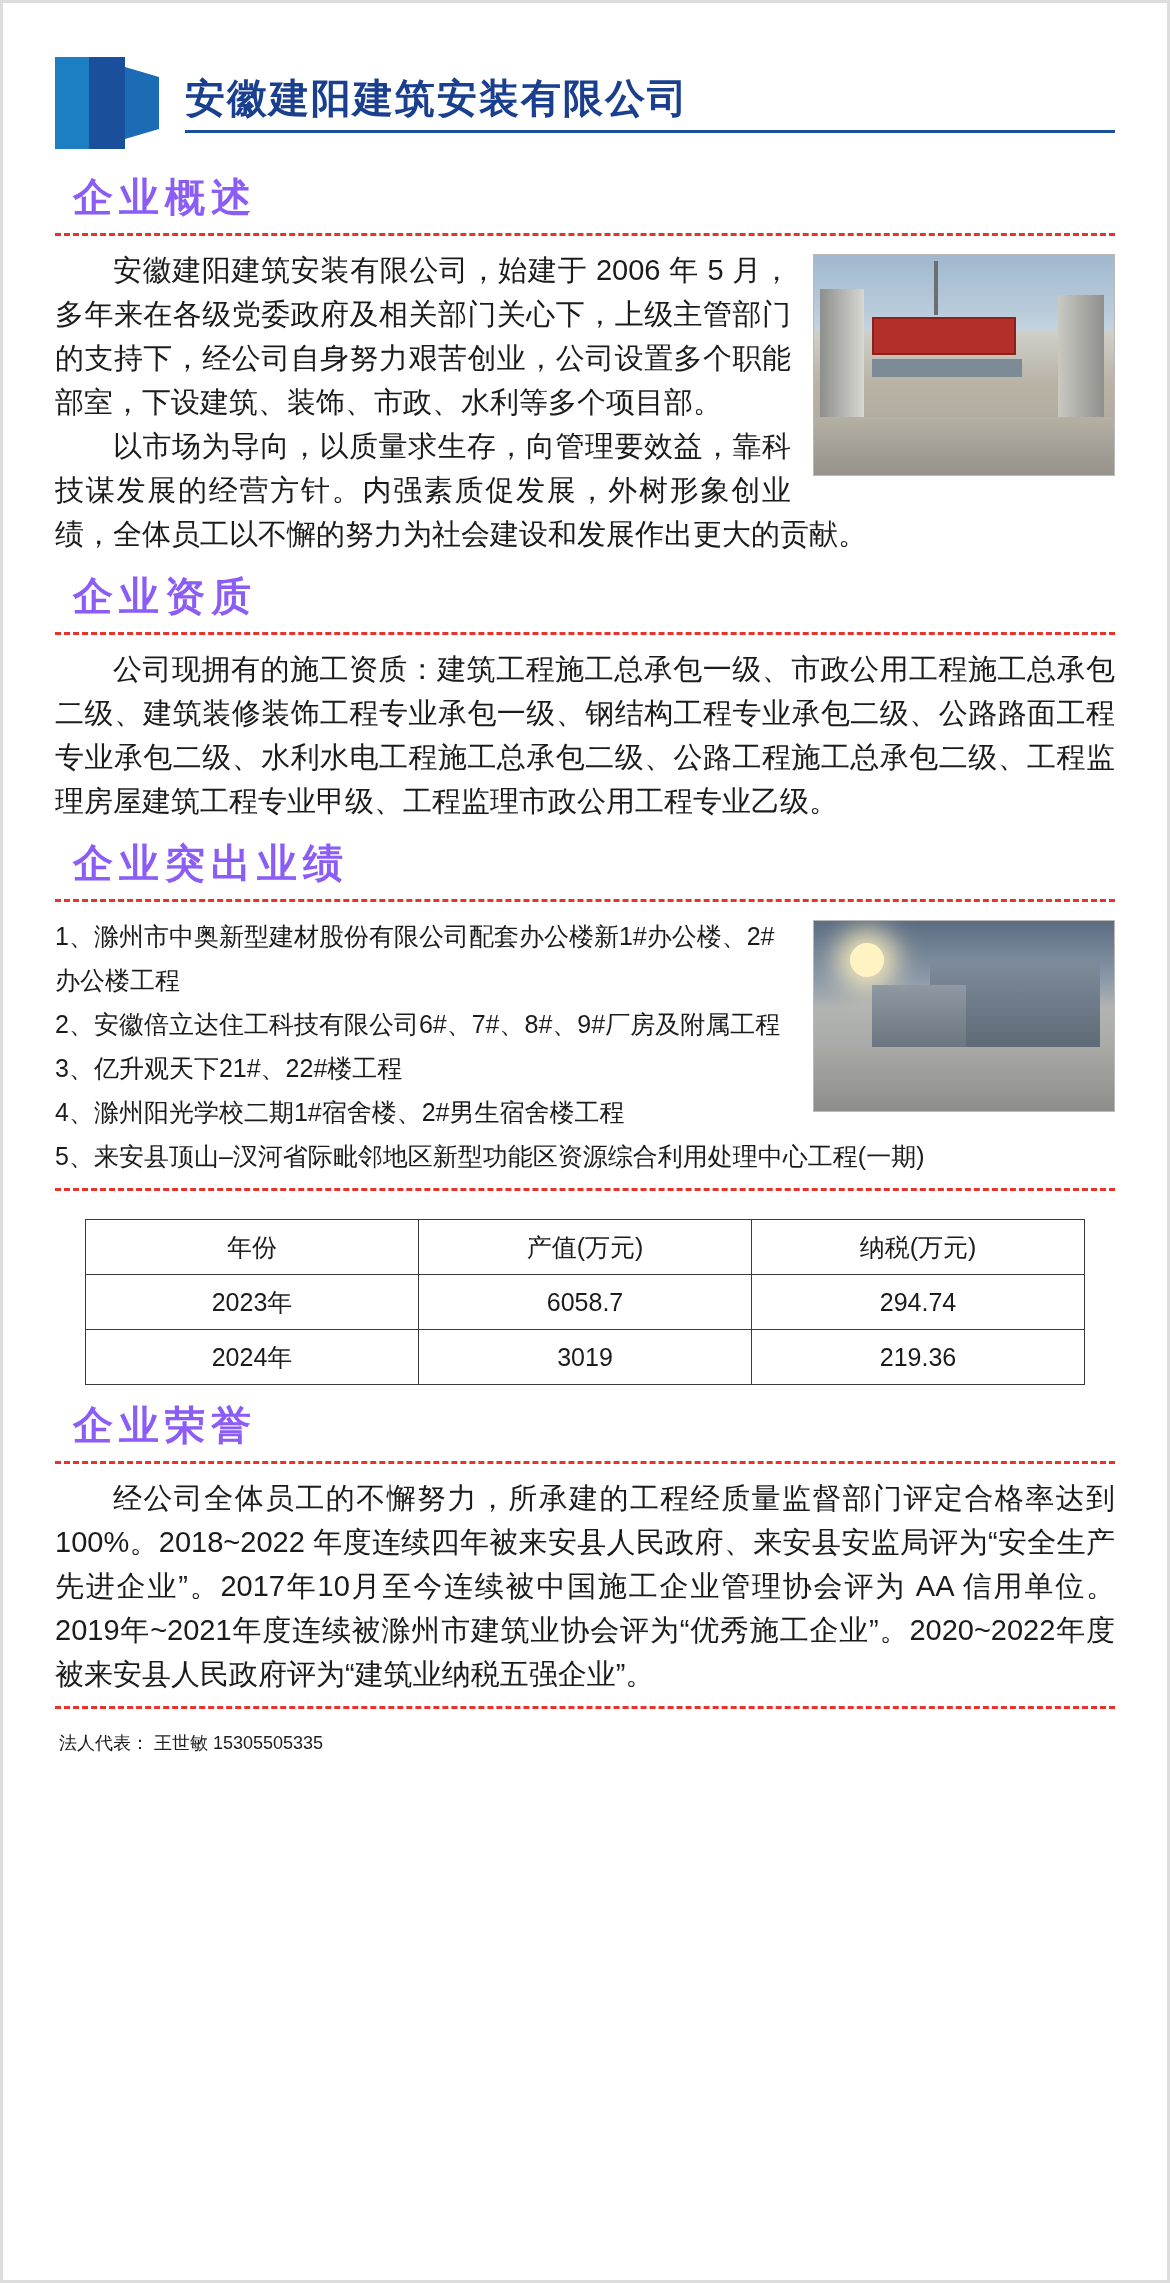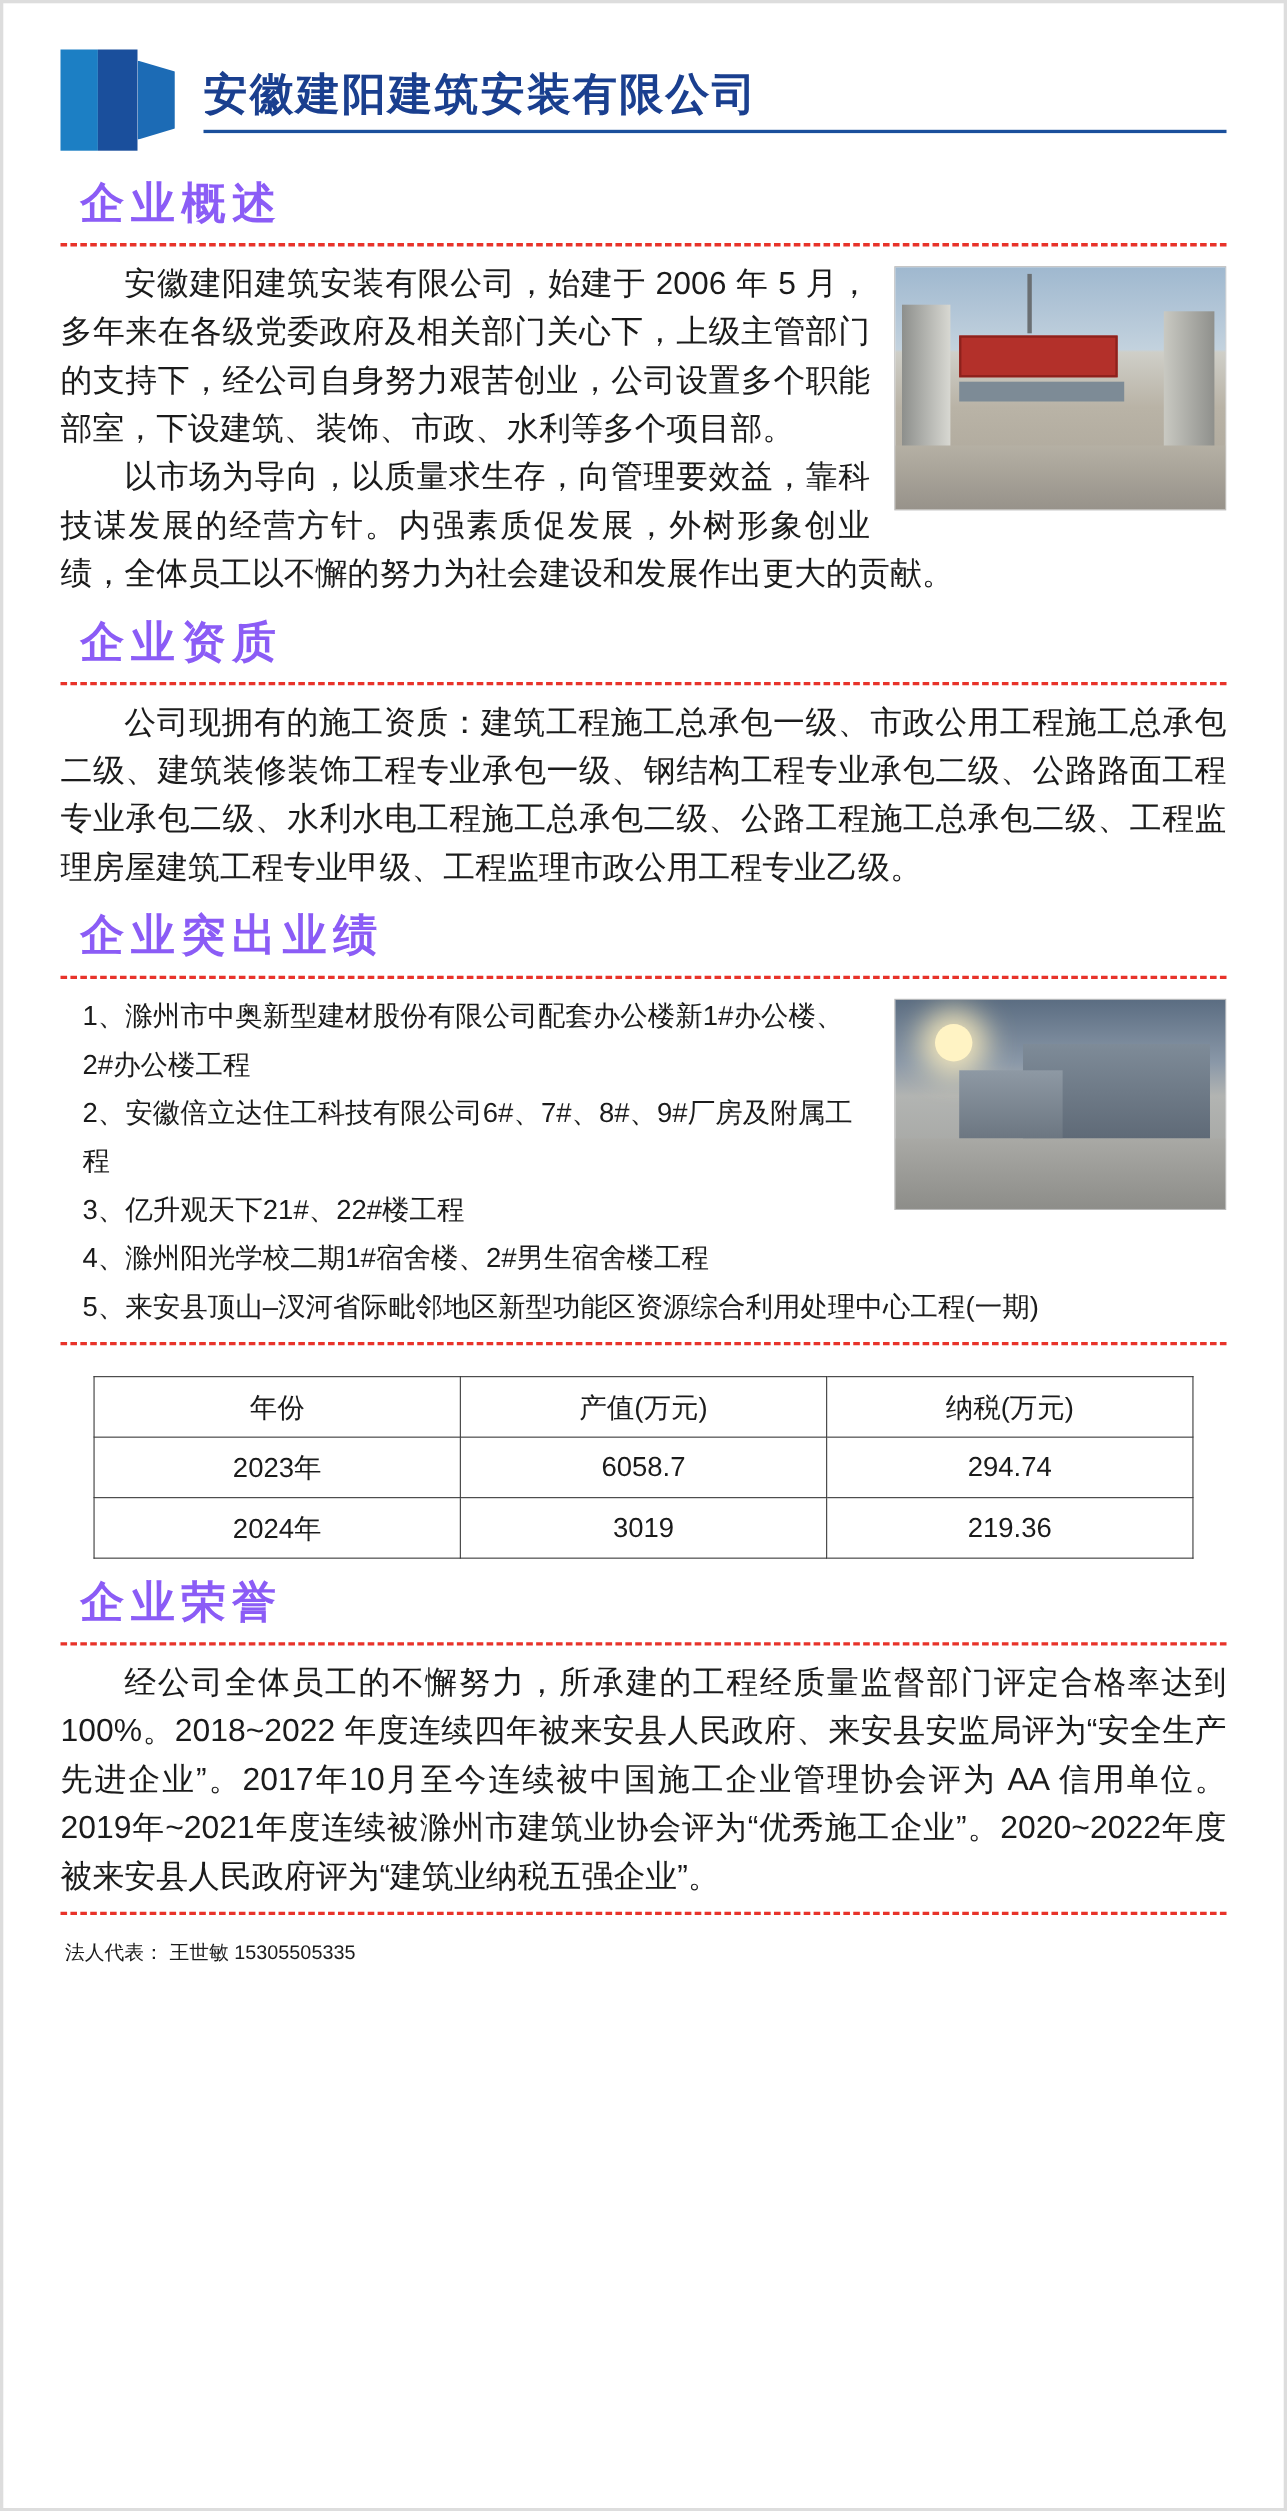--- a/index.html
+++ b/index.html
@@ -15,21 +15,21 @@
     width: 1170px;
     height: 2283px;
     box-sizing: border-box;
     background: #ffffff;
     border: 3px solid #dddddd;
     overflow: hidden;
   }
   .inner {
     position: absolute;
     left: 0;
-    top: 4px;
+    top: 16px;
     width: 1164px;
     padding: 38px 52px 0 52px;
     box-sizing: border-box;
   }
 
   
   .header {
     display: flex;
     align-items: center;
     margin-bottom: 22px;
@@ -155,21 +155,21 @@
   .photo-bldg .block2 {
     position: absolute; left: 58px; top: 64px; width: 94px; height: 62px;
     background: linear-gradient(to bottom, #8e99a4, #6c7681);
   }
   .photo-bldg .road {
     position: absolute; left: 0; bottom: 0; width: 100%; height: 64px;
     background: linear-gradient(to bottom, #a9a9a5, #8d8d89);
   }
 
   
-  .achv-block { overflow: hidden; margin-left: 20px; }
+  .achv-block { overflow: hidden; }
   .achv-line {
     font-size: 25px;
     line-height: 44px;
     color: #1b1b1b;
     margin: 0;
   }
 
   
   table.data {
     border-collapse: collapse;

